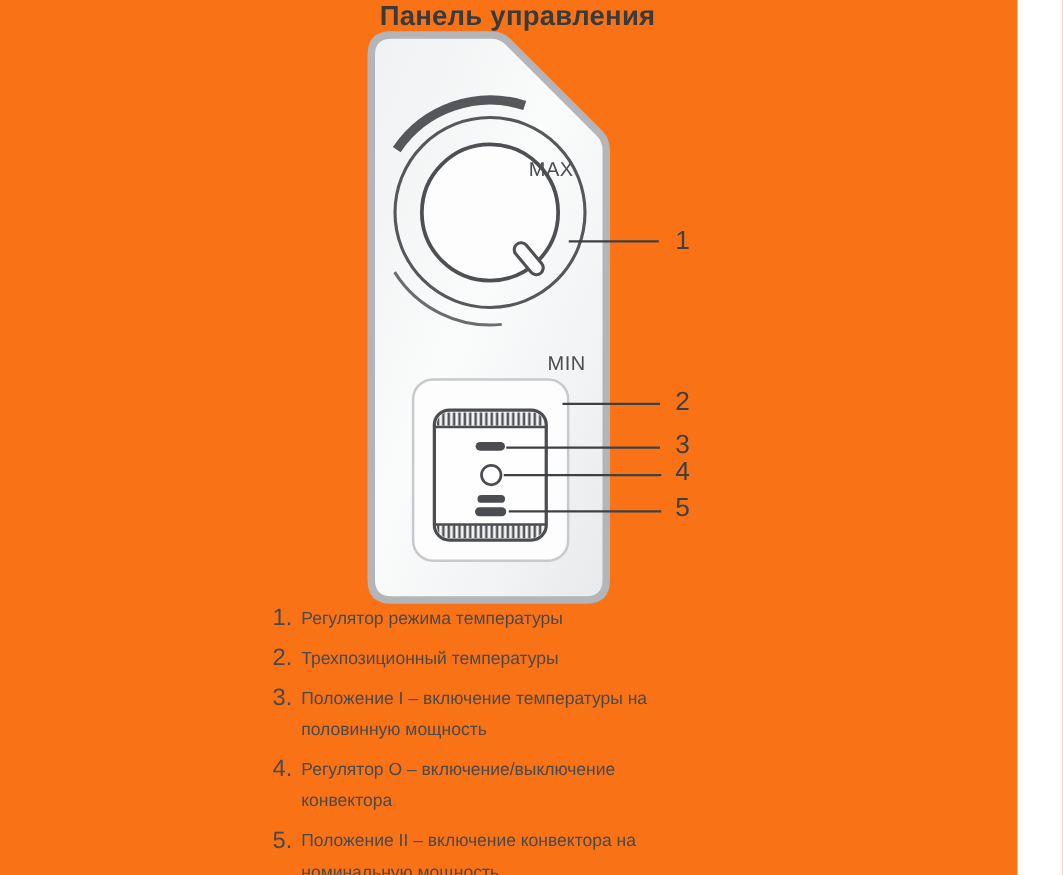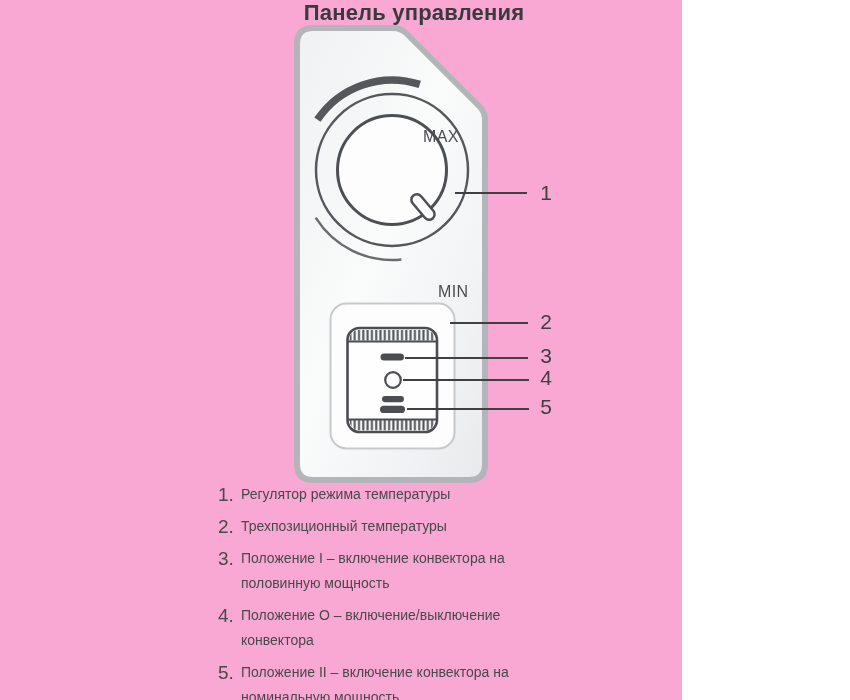--- a/index.html
+++ b/index.html
@@ -1,18 +1,18 @@
 <!DOCTYPE html>
 <html><head>
 <meta charset="utf-8">
 <style>
   html,body{margin:0;padding:0;background:#ffffff;}
   .stage{
-    position:relative;width:682px;height:700px;overflow:hidden;
-    background:#f9a8d4;
+    position:relative;width:814px;height:700px;overflow:hidden;
+    background:#f97316;
     font-family:"Liberation Sans", sans-serif;
     color:#3e4042;
   }
   .title{
     position:absolute;left:214px;top:0px;width:400px;height:26px;
     text-align:center;font-size:22px;font-weight:bold;color:#393a3c;
     letter-spacing:0.2px;
   }
   .diagram{position:absolute;left:0;top:0;}
   .lbl{
@@ -116,26 +116,26 @@
     <div class="li">
       <span class="num">1.</span>
       <span class="txt">Регулятор режима температуры</span>
     </div>
     <div class="li">
       <span class="num">2.</span>
       <span class="txt">Трехпозиционный температуры</span>
     </div>
     <div class="li">
       <span class="num">3.</span>
-      <span class="txt">Положение I –  включение конвектора на
+      <span class="txt">Положение I –  включение температуры на
 половинную мощность</span>
     </div>
     <div class="li">
       <span class="num">4.</span>
-      <span class="txt">Положение O –  включение/выключение
+      <span class="txt">Регулятор O –  включение/выключение
 конвектора</span>
     </div>
     <div class="li">
       <span class="num">5.</span>
       <span class="txt">Положение II –  включение конвектора на
 номинальную мощность</span>
     </div>
   </div>
 
 </div>

